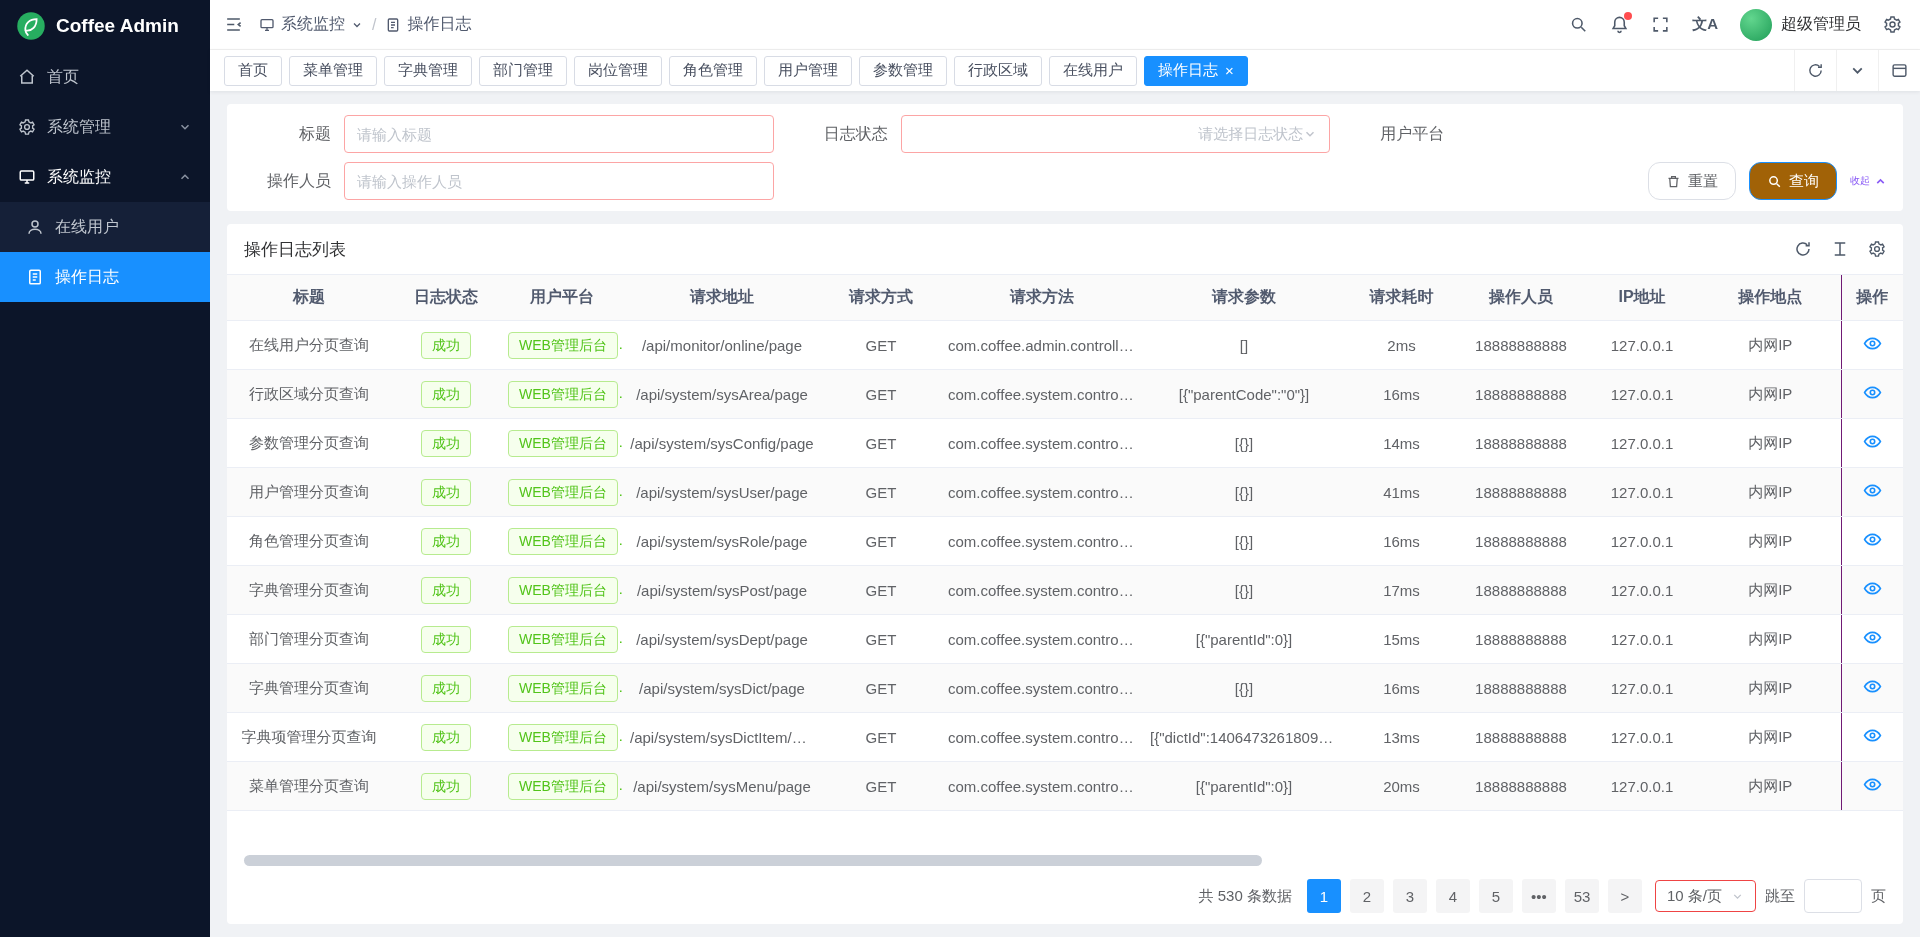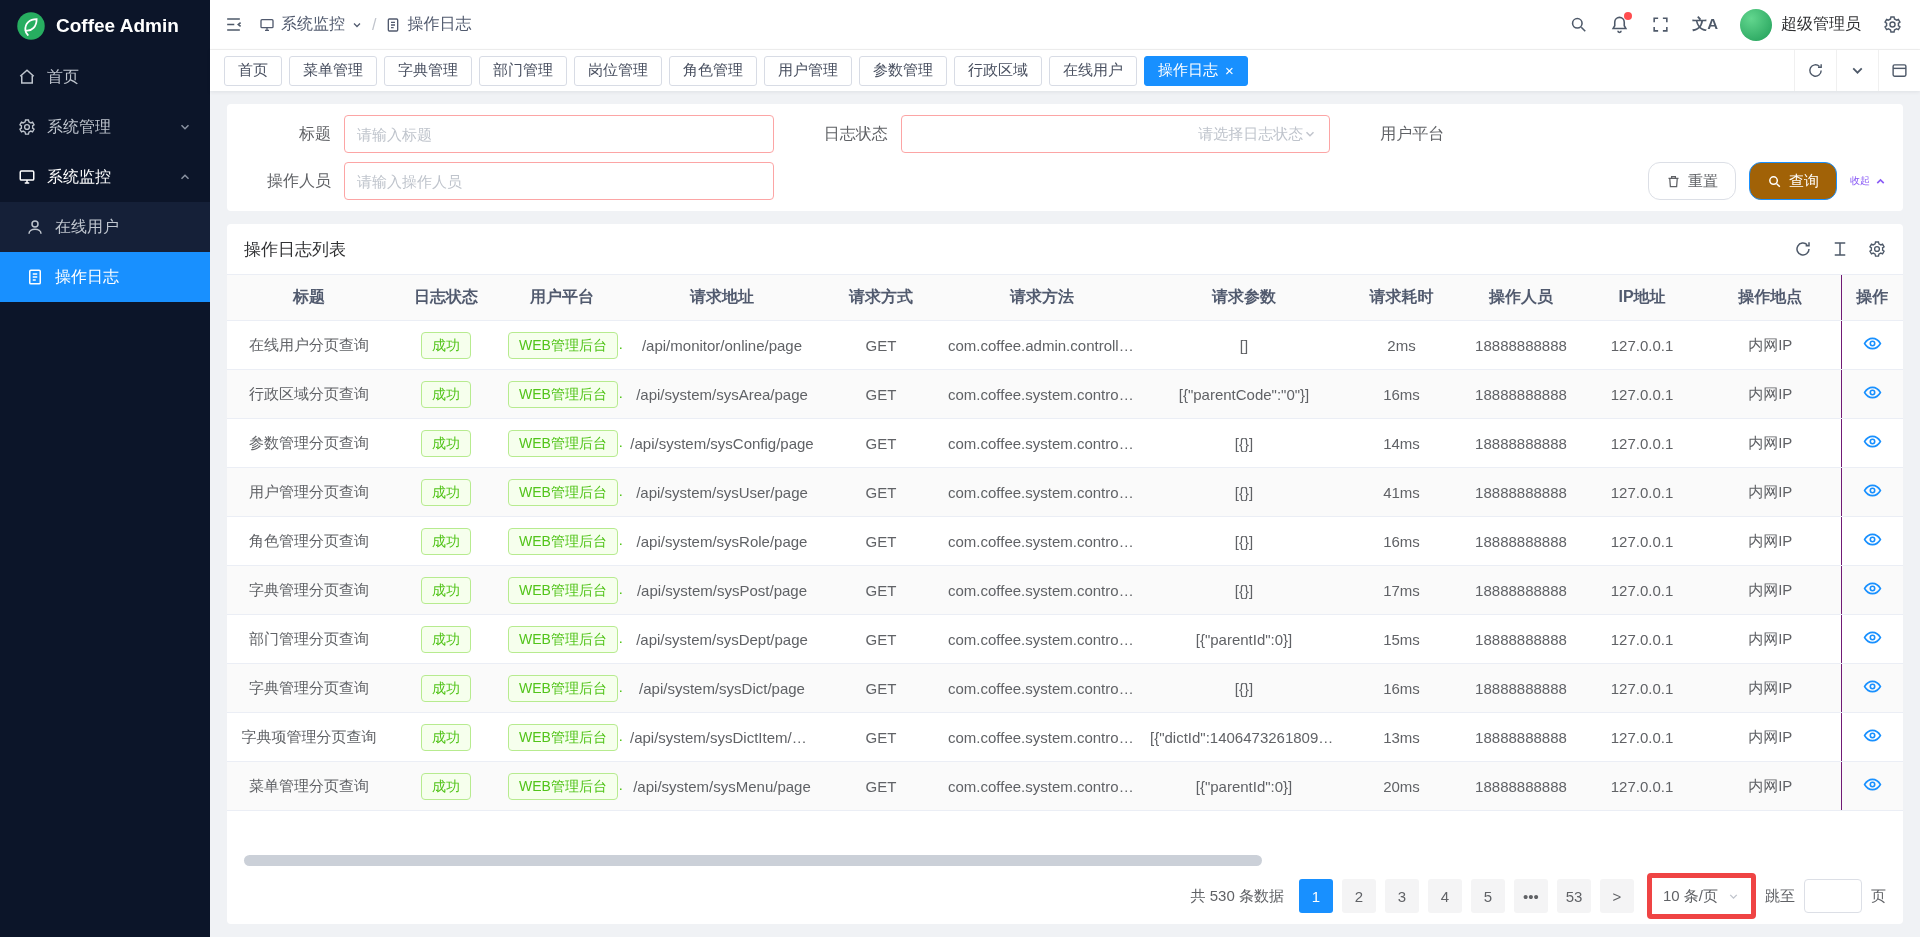--- a/index.html
+++ b/index.html
@@ -88,21 +88,21 @@
 
   .table-spacer { flex:1; }
   .hscroll { height:13px; margin:0 17px; flex-shrink:0; }
   .hscroll-thumb { width:62%; height:11px; background:#cbd0d8; border-radius:6px; cursor:pointer; }
 
   .pagination { height:56px; display:flex; align-items:center; justify-content:flex-end; gap:9px; padding:0 17px; font-size:15px; color:#606266; flex-shrink:0; }
   .total-text { margin-right:6px; }
   .page-list { display:flex; gap:9px; }
   .page-btn { min-width:34px; height:34px; border-radius:3px; background:#f4f4f5; color:#606266; display:inline-flex; align-items:center; justify-content:center; padding:0 7px; cursor:pointer; font-size:15px; }
   .page-btn.active { background:#1890ff; color:#fff; }
-  .size-select { height:46px; border:5px solid #ef4444; border-radius:4px; display:inline-flex; align-items:center; gap:9px; padding:0 11px; background:#fff; cursor:pointer; margin-left:4px; font-size:15px; color:#606266; }
+  .size-select { height:32px; border:1px solid #ef4444; border-radius:4px; display:inline-flex; align-items:center; gap:9px; padding:0 11px; background:#fff; cursor:pointer; margin-left:4px; font-size:15px; color:#606266; }
   .size-select svg { width:13px; height:13px; color:#c0c4cc; }
   .jump-input { width:58px; height:34px; border:1px solid #dcdfe6; border-radius:4px; outline:none; text-align:center; font-size:15px; color:#606266; font-family:inherit; }
 </style>
 </head>
 <body>
 
 <div class="app">
 
   <aside class="sidebar">
     <div class="logo">

